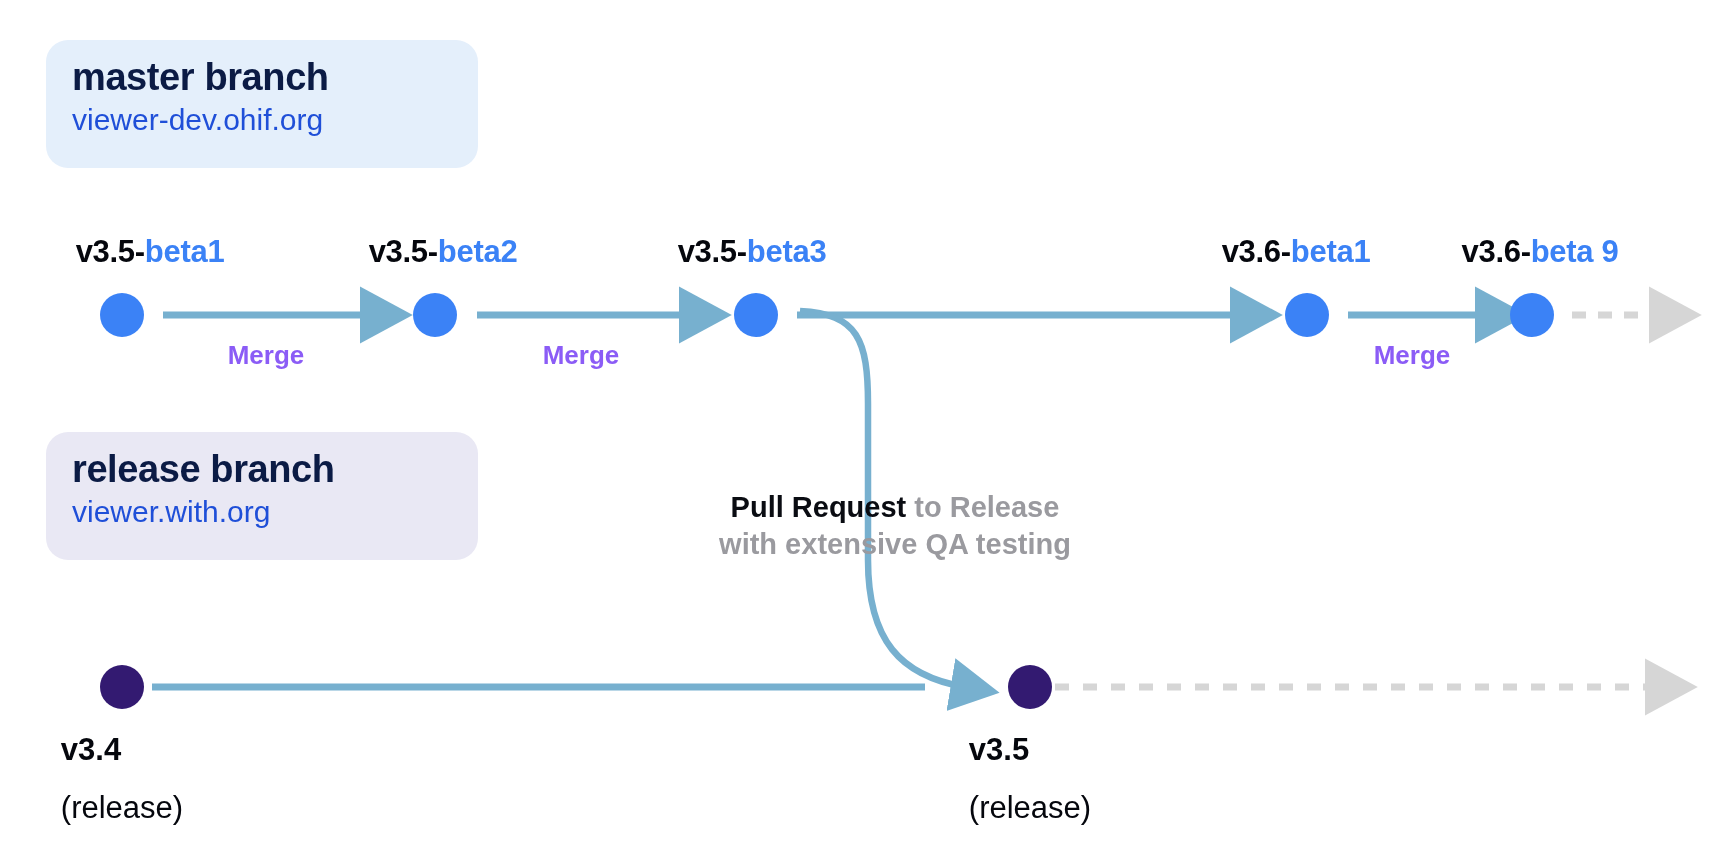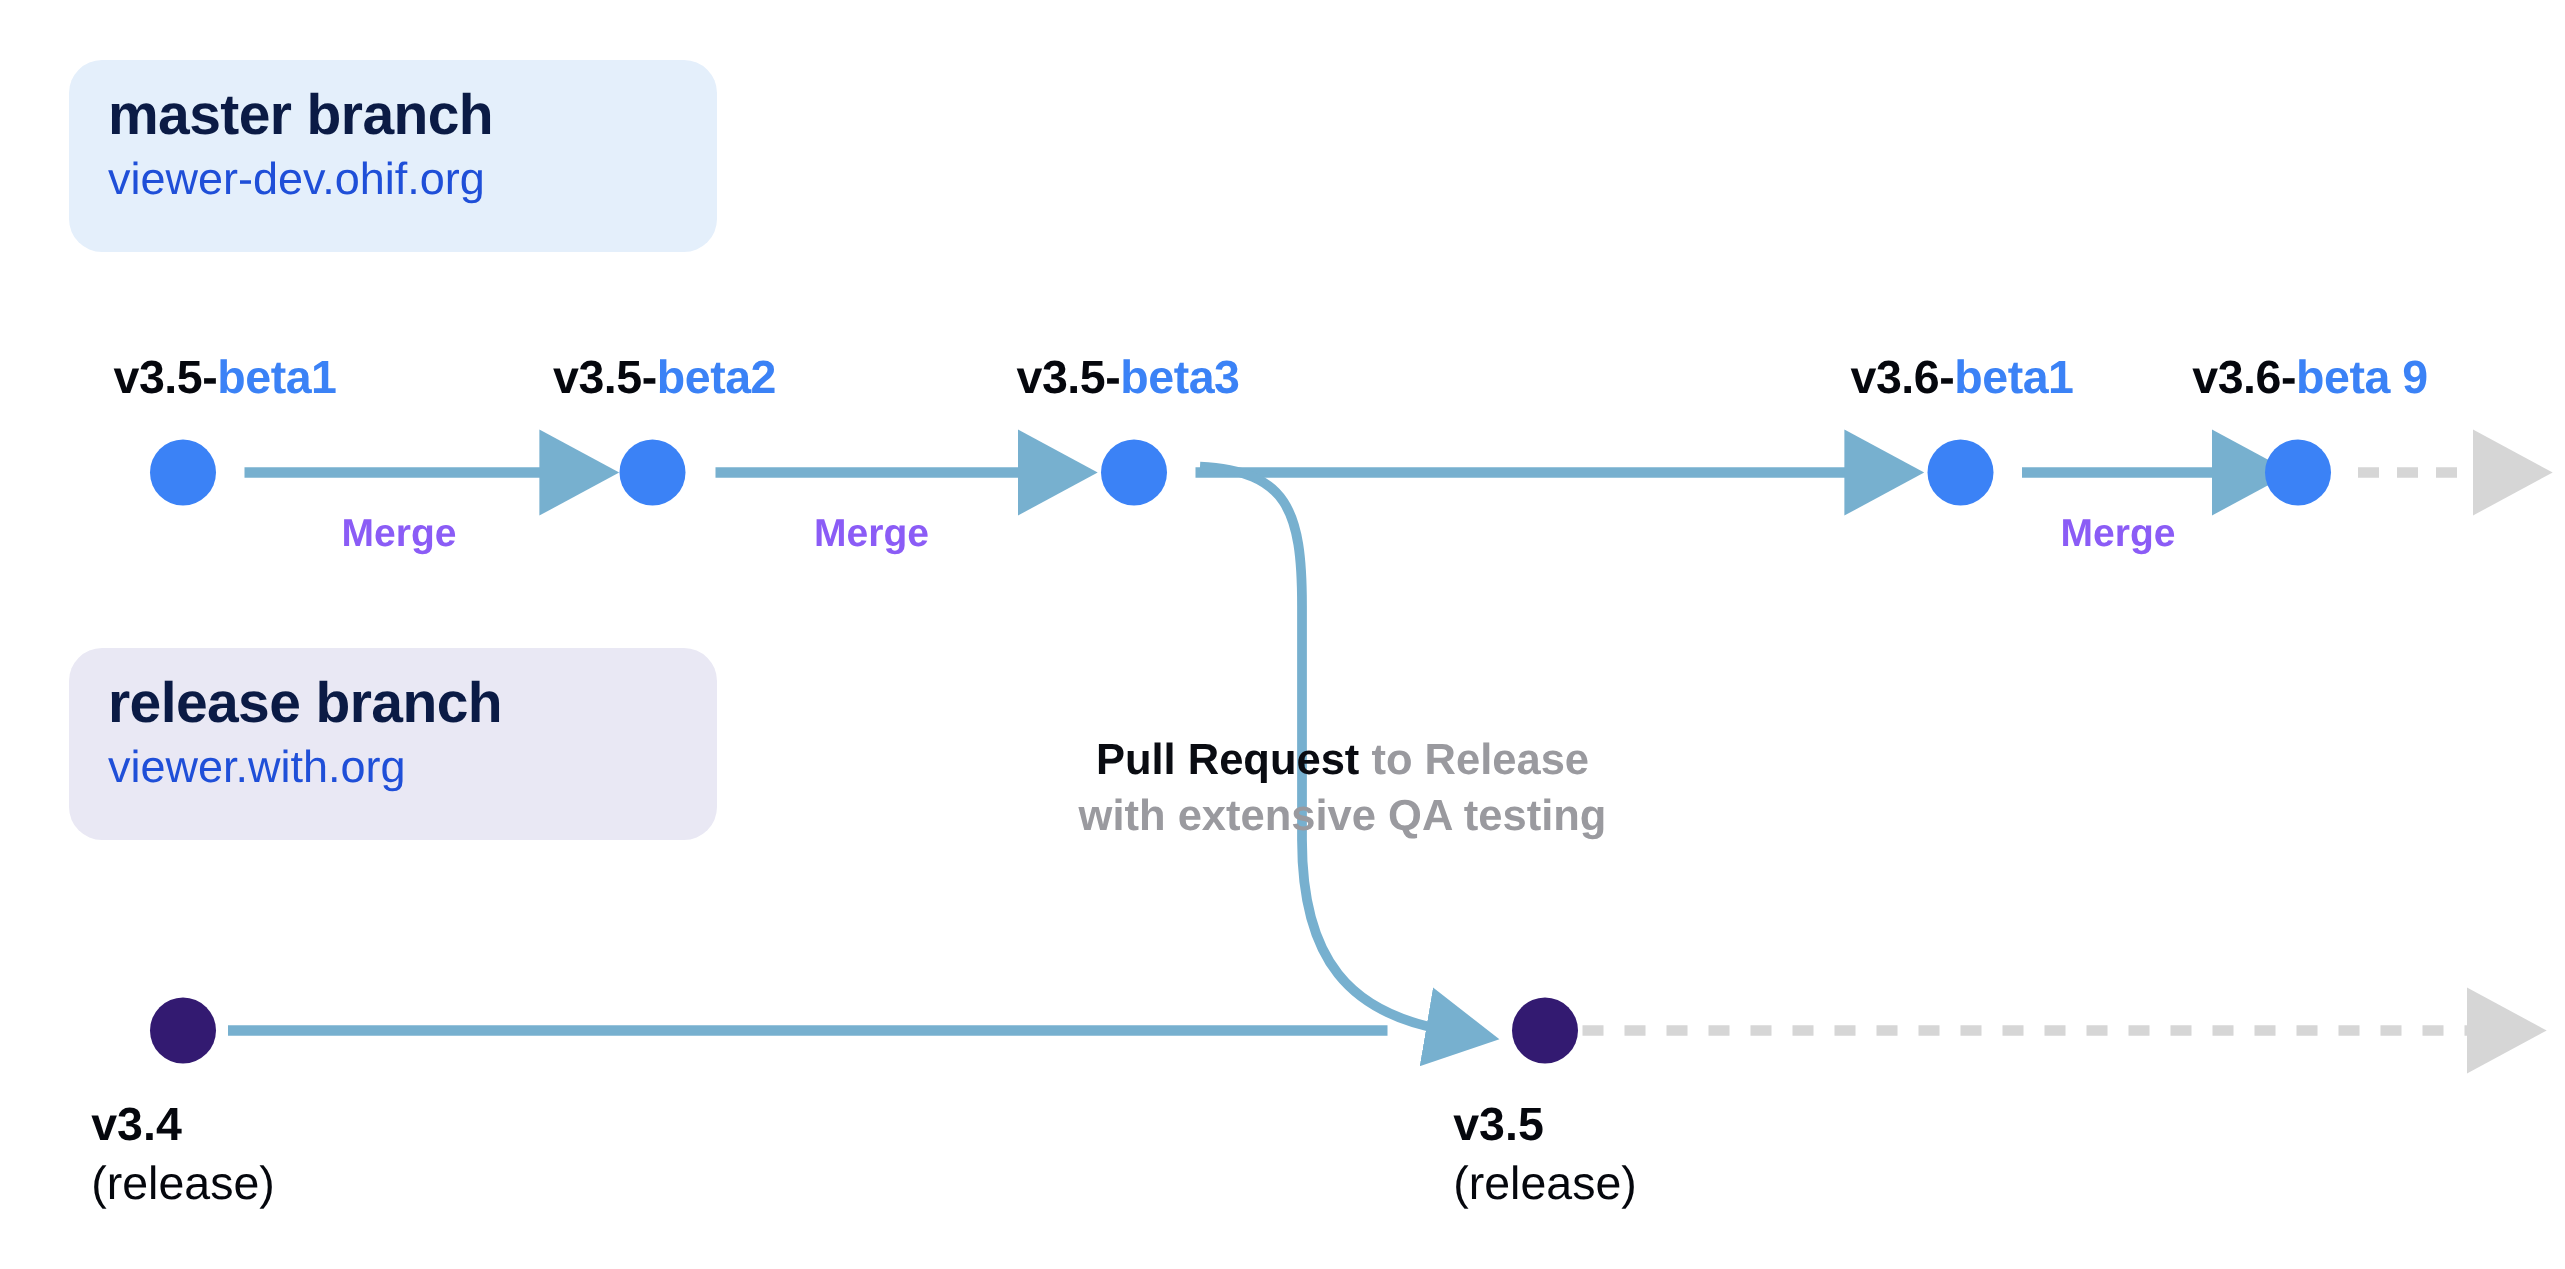--- a/index.html
+++ b/index.html
@@ -90,20 +90,21 @@
     font-weight: bold;
     color: #05070d;
     white-space: nowrap;
     transform: translateX(-50%);
     line-height: 1.27;
   }
   .blabel .sub {
     font-weight: normal;
     font-size: 31px;
     color: #05070d;
+    margin-top: 19px;
   }
 
   .merge-label {
     position: absolute;
     font-size: 26px;
     font-weight: bold;
     color: #8b5cf6;
     white-space: nowrap;
     transform: translateX(-50%);
   }
@@ -175,21 +176,21 @@
 
   <div class="vlabel" style="left:150px; top:234px;">
     <span class="base">v3.5-</span><span class="beta">beta1</span>
   </div>
   <div class="vlabel" style="left:443px; top:234px;">
     <span class="base">v3.5-</span><span class="beta">beta2</span>
   </div>
   <div class="vlabel" style="left:752px; top:234px;text-align:center;">
     <span class="base">v3.5-</span><span class="beta">beta3</span>
   </div>
-  <div class="vlabel" style="left:1296px; top:234px;margin-left:12px;">
+  <div class="vlabel" style="left:1296px; top:234px;">
     <span class="base">v3.6-</span><span class="beta">beta1</span>
   </div>
   <div class="vlabel" style="left:1540px; top:234px;">
     <span class="base">v3.6-</span><span class="beta">beta 9</span>
   </div>
 
   <div class="dot dot-master" style="left:122px; top:315px;"></div>
   <div class="dot dot-master" style="left:435px; top:315px;"></div>
   <div class="dot dot-master" style="left:756px; top:315px;"></div>
   <div class="dot dot-master" style="left:1307px; top:315px;"></div>

